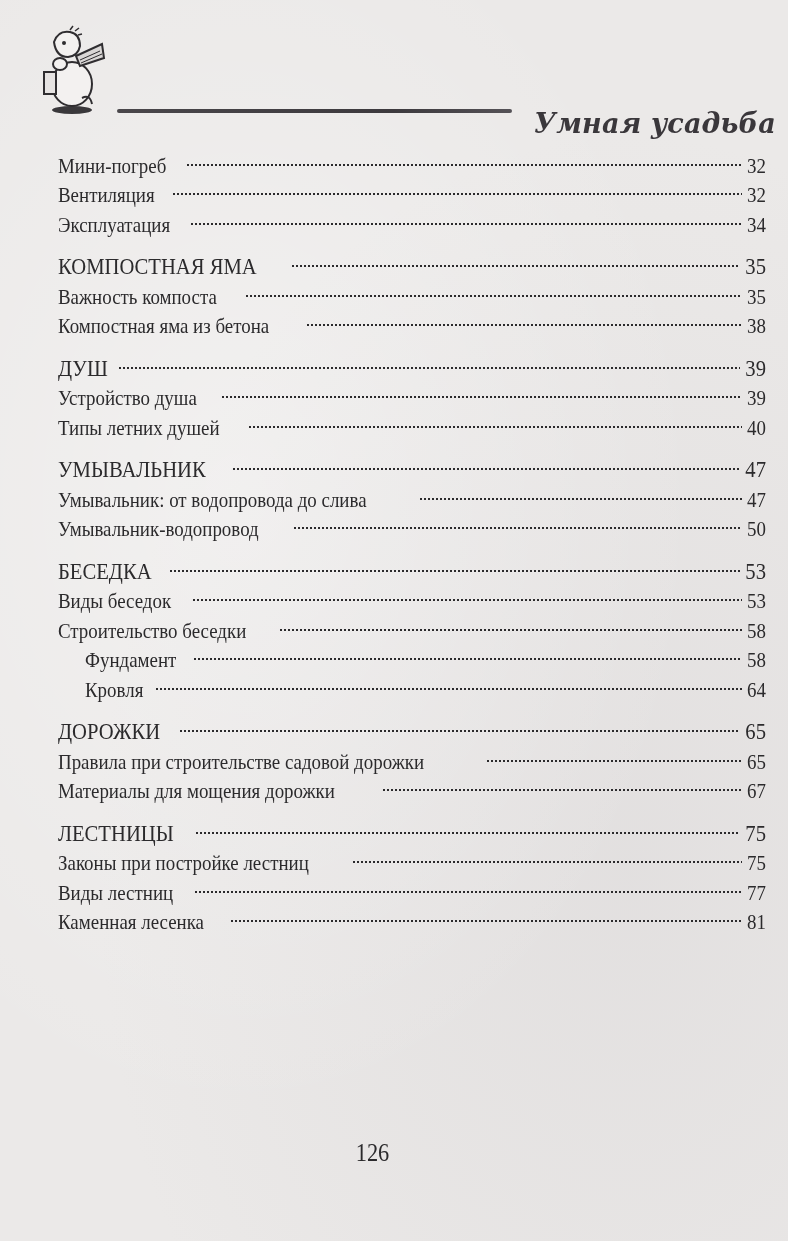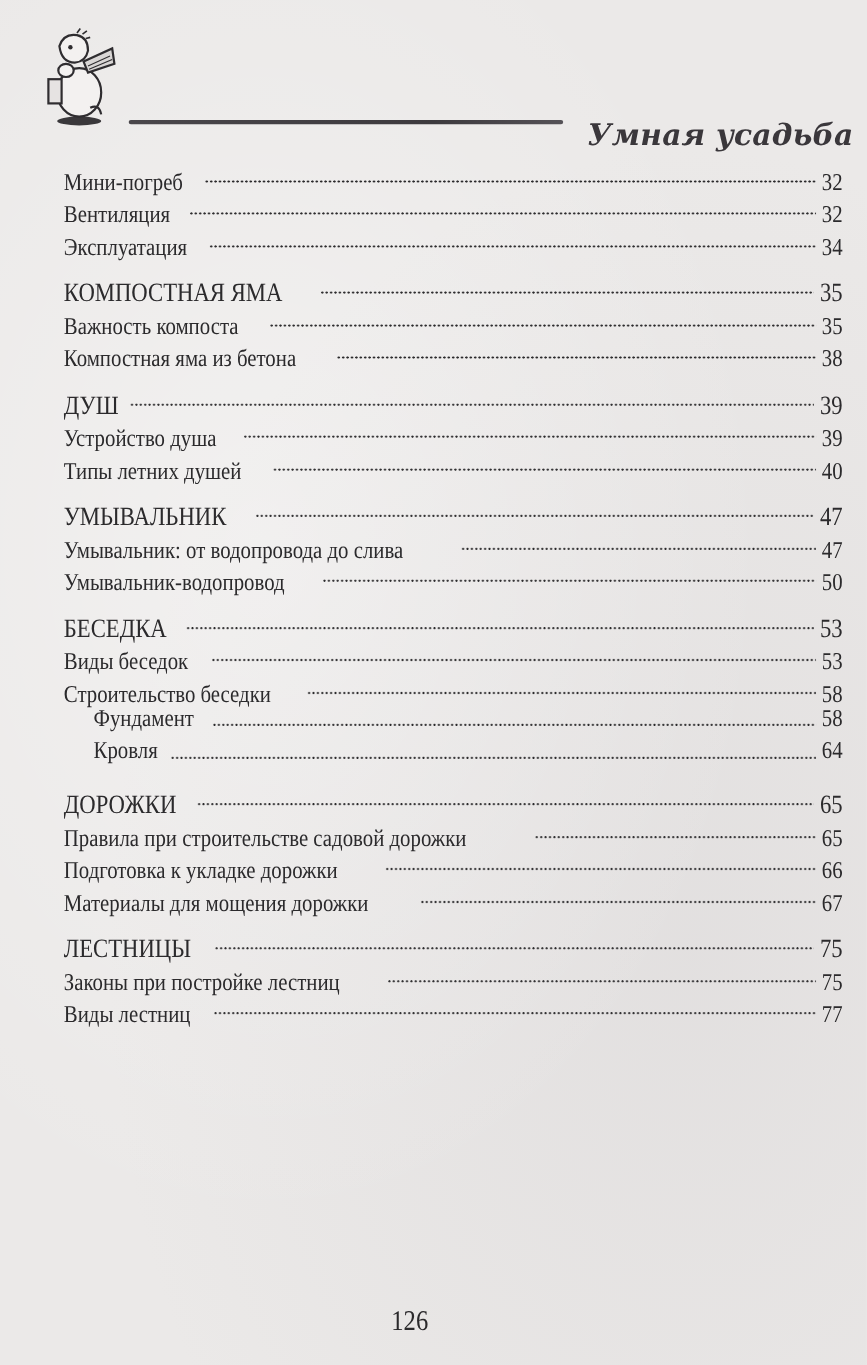--- a/index.html
+++ b/index.html
@@ -63,21 +63,20 @@
       font-size: 22px;
       line-height: 29.5px;
       white-space: nowrap;
     }
     .toc-entry.chapter {
       font-size: 24px;
       justify-content: center;
     }
     .toc-entry.level-2 {
       padding-left: 27px;
-      align-items: flex-end;
     }
     .toc-title {
       flex: 0 0 auto;
       transform: scaleX(0.86);
       transform-origin: left center;
     }
     .toc-dots {
       flex: 1 1 auto;
       overflow: hidden;
       margin: 0 2px;
@@ -98,21 +97,20 @@
       text-align: right;
       transform: scaleX(0.86);
       transform-origin: right center;
     }
     .page-number {
       position: absolute;
       left: 0; width: 744px;
       top: 1138px;
       text-align: center;
       font-size: 26px;
-      margin-top: 48px;
     }
     .page-number span {
       display: inline-block;
       transform: scaleX(0.86);
     }
   </style>
 </head>
 <body>
 
 <div class="page-bg"></div>
@@ -235,44 +233,44 @@
         <span class="toc-title">ДОРОЖКИ</span>
         <span class="toc-dots"></span>
         <span class="toc-page">65</span>
       </div>
       <div class="toc-entry">
         <span class="toc-title">Правила при строительстве садовой дорожки</span>
         <span class="toc-dots"></span>
         <span class="toc-page">65</span>
       </div>
       <div class="toc-entry">
-        <span class="toc-title">Подготовка к укладке дорожки</span>
-        <span class="toc-dots"></span>
-        <span class="toc-page">66</span>
-      </div>
-      <div class="toc-entry">
         <span class="toc-title">Материалы для мощения дорожки</span>
         <span class="toc-dots"></span>
         <span class="toc-page">67</span>
       </div>
     </div>
     <div class="toc-group">
       <div class="toc-entry chapter">
         <span class="toc-title">ЛЕСТНИЦЫ</span>
         <span class="toc-dots"></span>
         <span class="toc-page">75</span>
       </div>
       <div class="toc-entry">
         <span class="toc-title">Законы при постройке лестниц</span>
         <span class="toc-dots"></span>
         <span class="toc-page">75</span>
       </div>
       <div class="toc-entry">
         <span class="toc-title">Виды лестниц</span>
         <span class="toc-dots"></span>
         <span class="toc-page">77</span>
+      </div>
+      <div class="toc-entry">
+        <span class="toc-title">Каменная лесенка</span>
+        <span class="toc-dots"></span>
+        <span class="toc-page">81</span>
       </div>
     </div>
   </div>
 
 <div class="page-number">
   <span>126</span>
 </div>
 
 </body></html>

